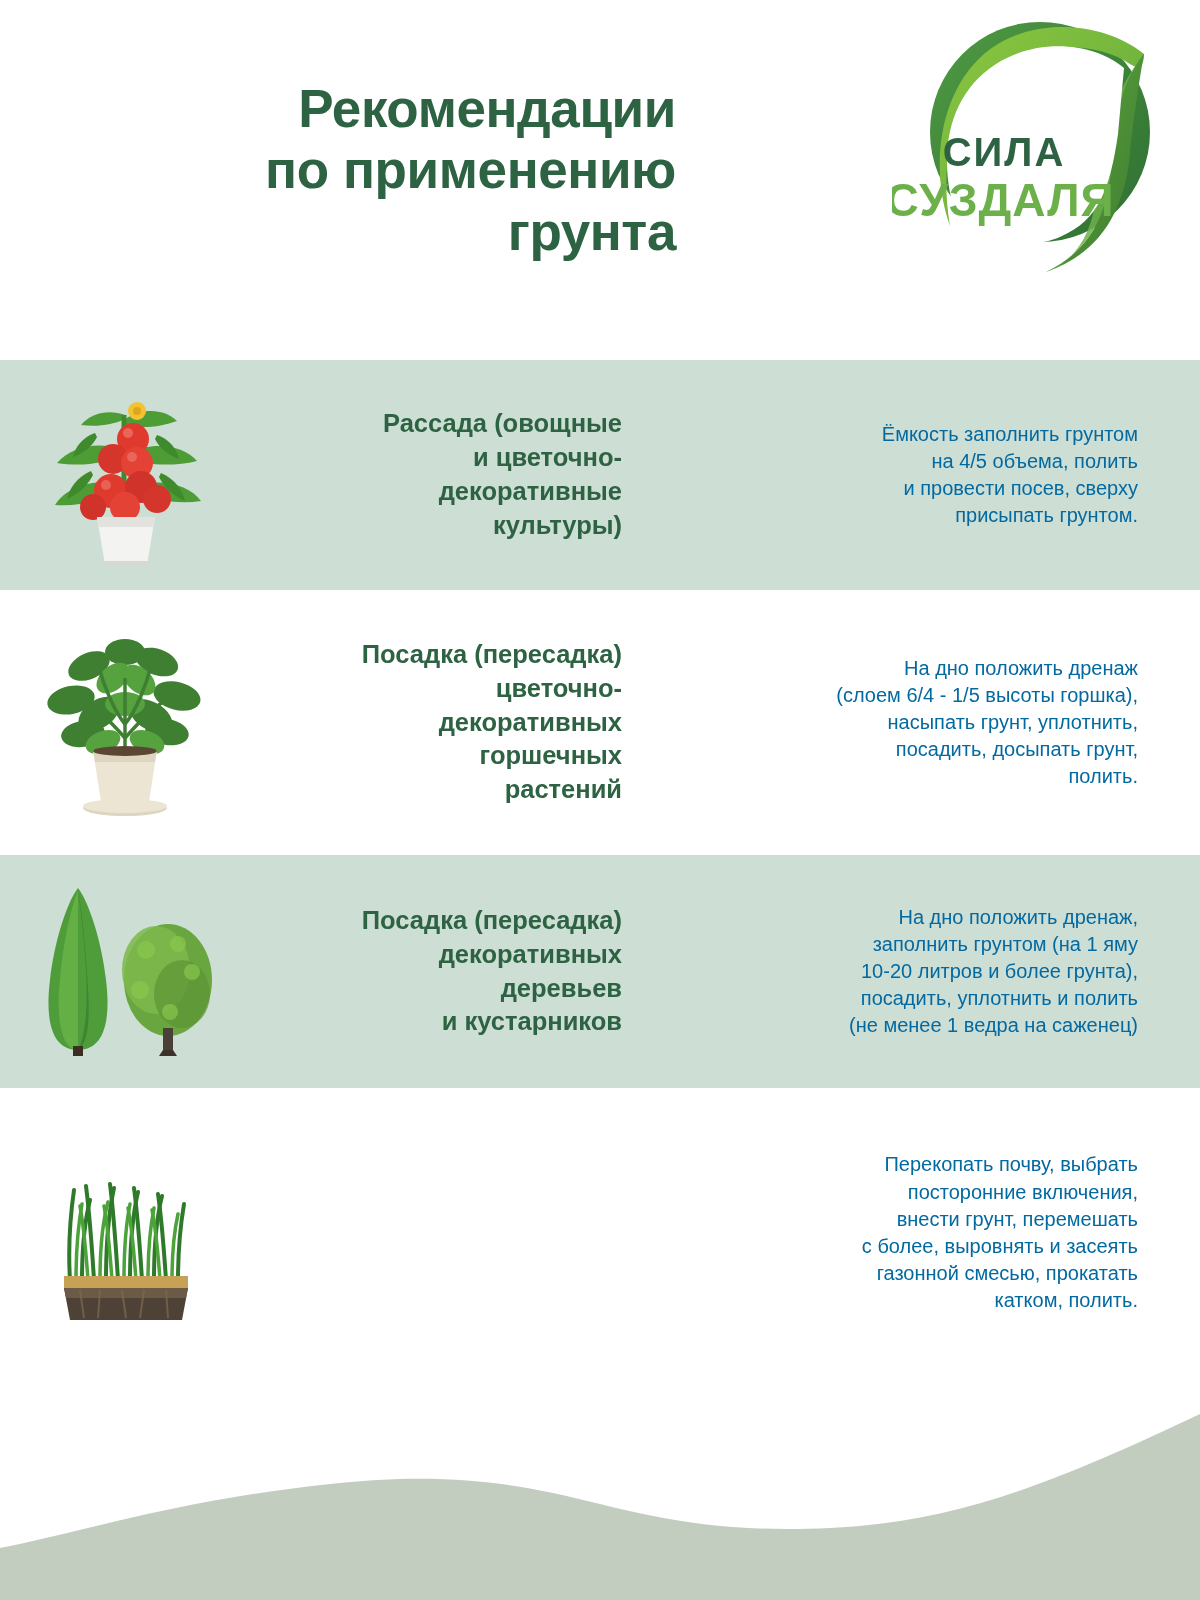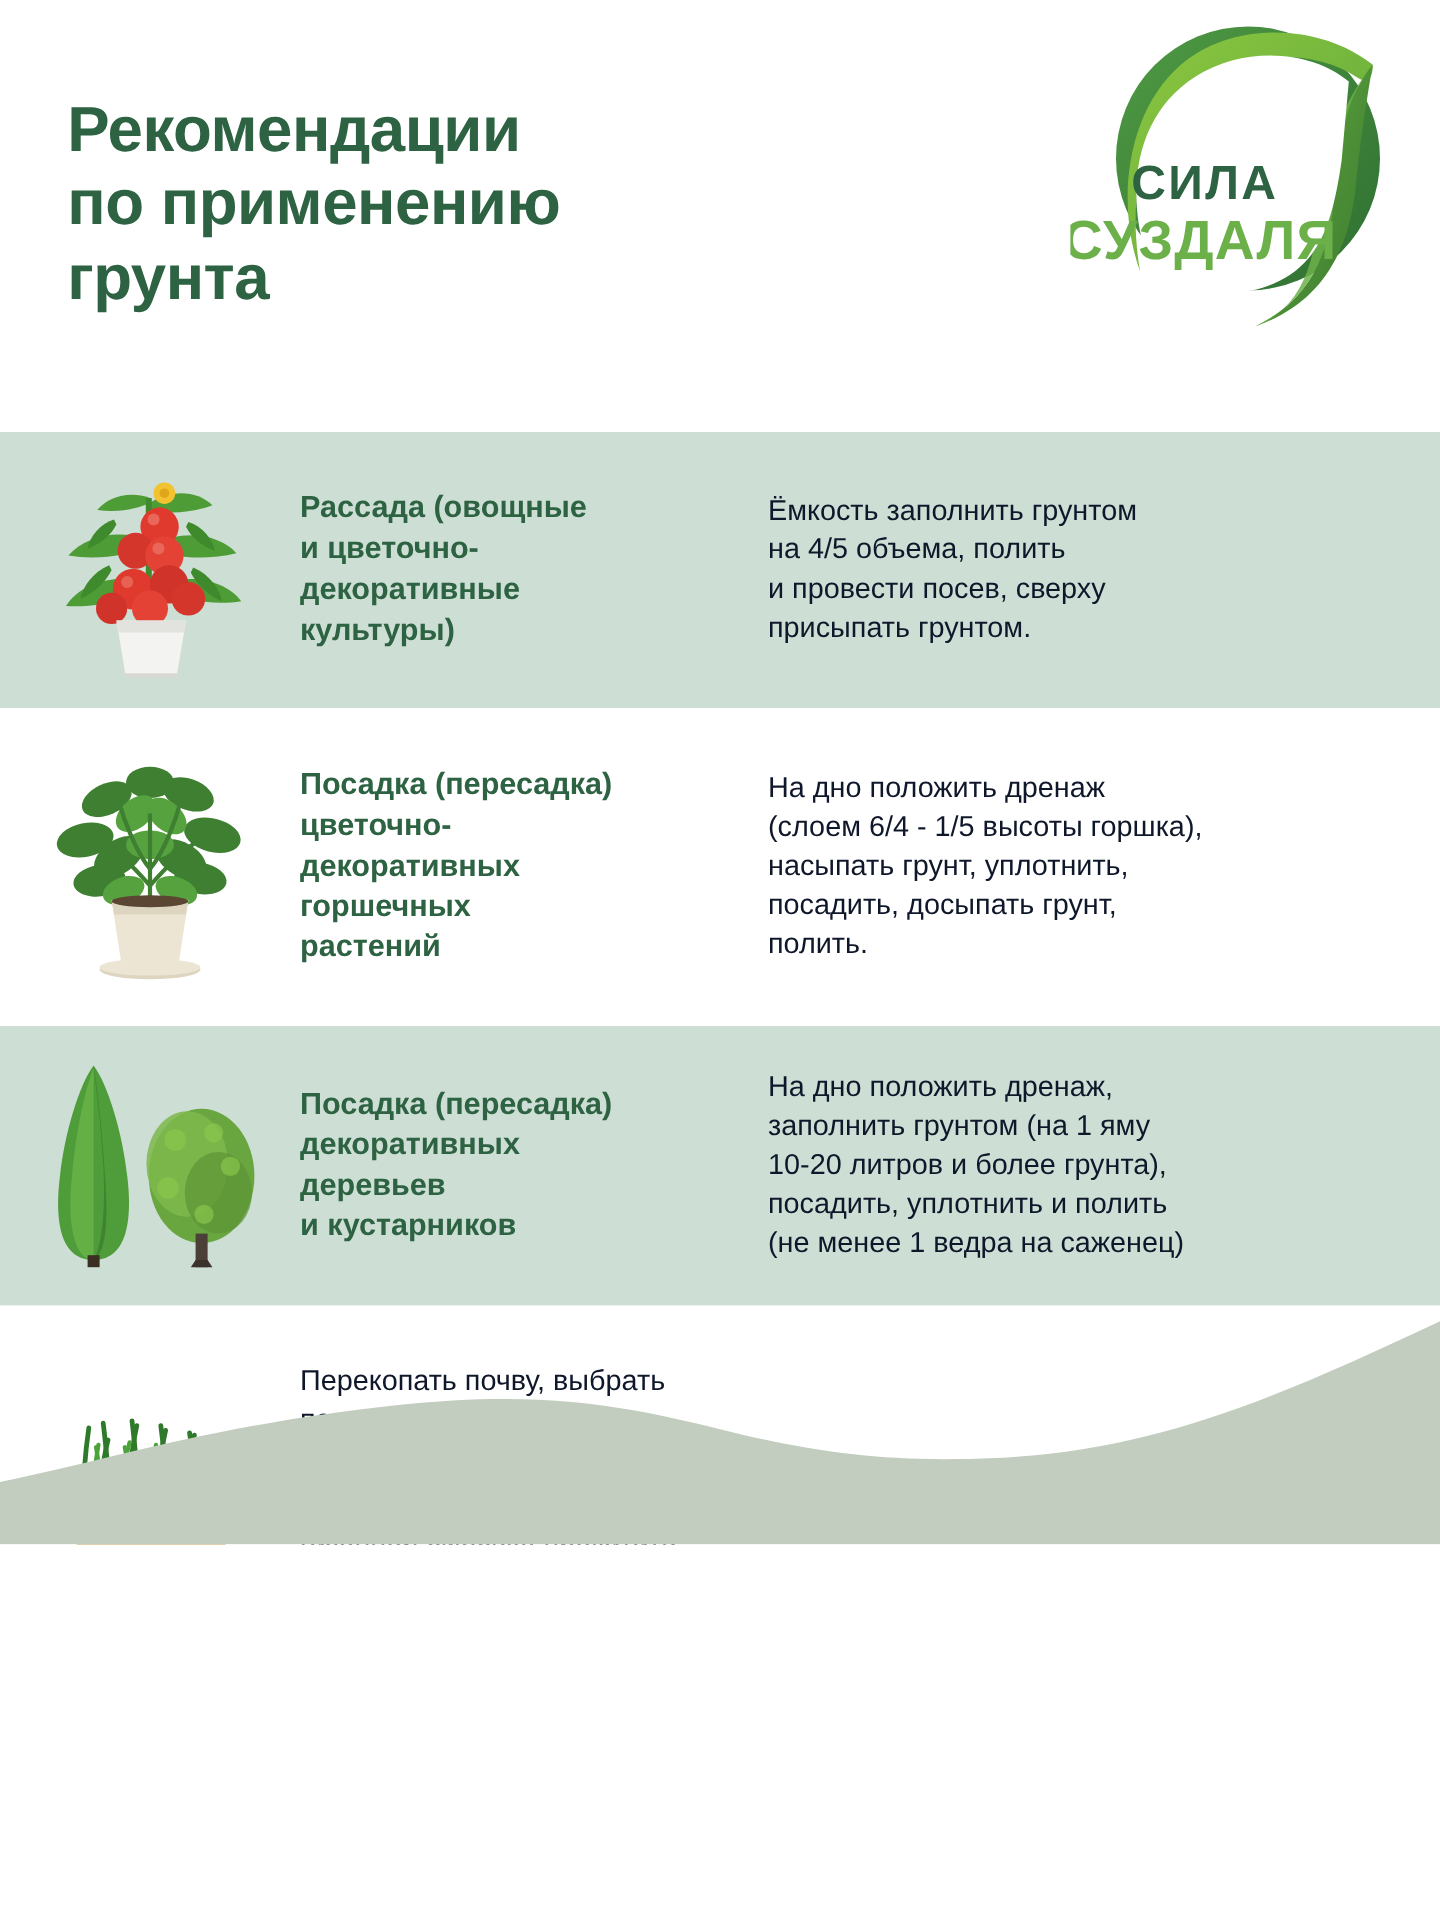--- a/index.html
+++ b/index.html
@@ -12,22 +12,23 @@
     height: 1600px;
     background: #ffffff;
     font-family: "Liberation Sans", "DejaVu Sans", sans-serif;
     overflow: hidden;
     position: relative;
   }
 
   .page {
     position: relative;
     width: 1200px;
-    height: 1287px;
+    height: 1600px;
     overflow: hidden;
+    text-align: right;
   }
 
   
   .header {
     position: absolute;
     top: 0;
     left: 0;
     width: 1200px;
     height: 382px;
   }
@@ -88,25 +89,25 @@
     font-size: 25.5px;
     line-height: 1.33;
     font-weight: 700;
     color: #2d6342;
     white-space: pre-line;
   }
 
   .row-desc {
     flex: 1 1 auto;
     box-sizing: border-box;
-    padding-right: 28px;
-    font-size: 24px;
+    padding-right: 62px;
+    font-size: 20px;
     line-height: 1.36;
     font-weight: 400;
-    color: #0f172a;
+    color: #0369a1;
     white-space: pre-line;
   }
 
   
   .row-1 { height: 230px; }
   .row-2 { height: 265px; }
   .row-3 { height: 233px; }
   .row-4 { height: 290px; }
 
   
@@ -366,21 +367,21 @@
             <path d="M70 152 L 68 180"></path>
             <path d="M92 152 L 96 180"></path>
             <path d="M114 152 L 110 180"></path>
             <path d="M136 152 L 138 180"></path>
           </g>
         </svg>
       </div>
       <div class="row-desc">Перекопать почву, выбрать
 посторонние включения,
 внести грунт, перемешать
-с почвой, выровнять и засеять
+с более, выровнять и засеять
 газонной смесью, прокатать
 катком, полить.</div>
     </div>
 
   </div>
 
   <div class="wave">
     <svg viewBox="0 0 1200 220" preserveAspectRatio="none" xmlns="http://www.w3.org/2000/svg" aria-hidden="true">
       <path d="M0 168 C 90 150 180 120 330 104 C 450 91 520 104 600 124
                C 680 144 740 152 830 148 C 960 142 1060 100 1200 34

